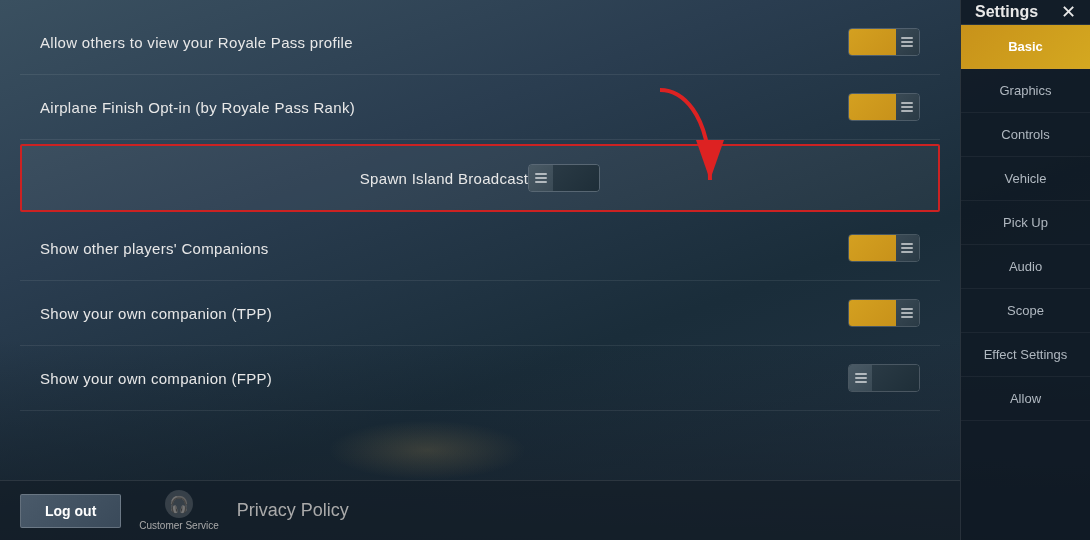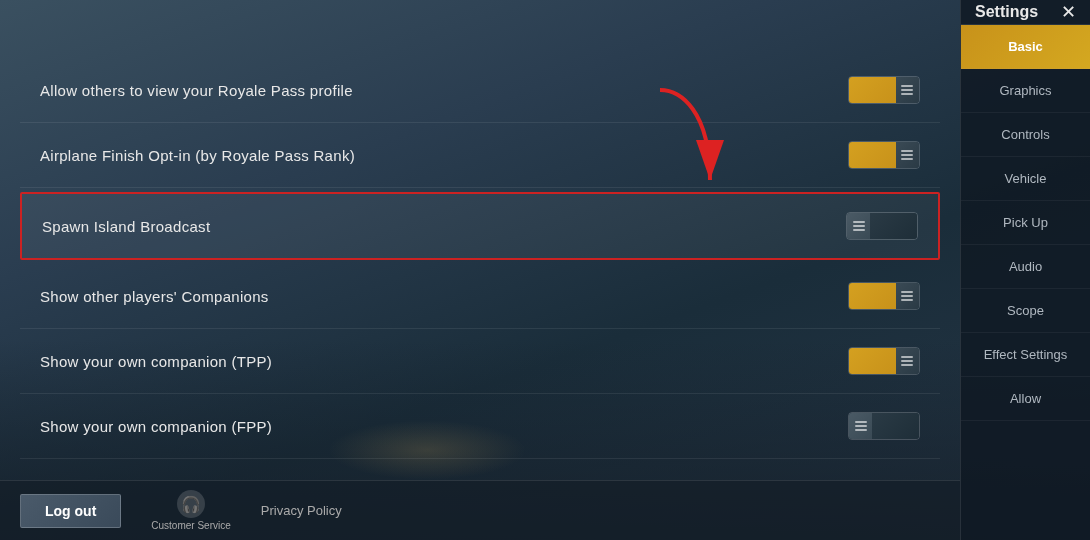--- a/index.html
+++ b/index.html
@@ -43,37 +43,37 @@
       height: 540px;
       overflow: hidden;
     }
 
     
     .settings-list {
       position: absolute;
       top: 0; left: 0;
       width: 100%;
       padding: 10px 20px;
-      margin-top: 48px;
     }
 
     .setting-row {
       display: flex;
       align-items: center;
       justify-content: space-between;
       padding: 18px 20px;
       border-bottom: 1px solid rgba(255,255,255,0.08);
       position: relative;
     }
 
     .setting-row.highlighted {
       border: 2px solid #cc2222;
       background: rgba(255,255,255,0.05);
       border-radius: 2px;
       margin: 4px 0;
+      justify-content: center;
     }
 
     .setting-label {
       color: #e8e8e8;
       font-size: 15px;
       font-weight: 400;
       letter-spacing: 0.3px;
     }
 
     
@@ -166,21 +166,21 @@
     
     .bottom-bar {
       position: absolute;
       bottom: 0; left: 0;
       width: 960px;
       height: 60px;
       background: rgba(20,30,40,0.7);
       display: flex;
       align-items: center;
       padding: 0 20px;
-      gap: 30px;
+      gap: 18px;
       border-top: 1px solid rgba(255,255,255,0.1);
     }
 
     .logout-btn {
       background: linear-gradient(135deg, #4a5a6a, #3a4a5a);
       color: #ffffff;
       border: 1px solid rgba(255,255,255,0.2);
       padding: 8px 24px;
       font-size: 14px;
       cursor: pointer;
@@ -206,21 +206,21 @@
       font-size: 16px;
       color: #ccc;
     }
     .customer-service .cs-label {
       font-size: 10px;
       color: #aaa;
     }
 
     .privacy-policy {
       color: #aaa;
-      font-size: 13px;
+      font-size: 18px;
       cursor: pointer;
     }
 
     
     .sidebar {
       position: absolute;
       top: 0; right: 0;
       width: 130px;
       height: 540px;
       background: rgba(15,25,35,0.85);

